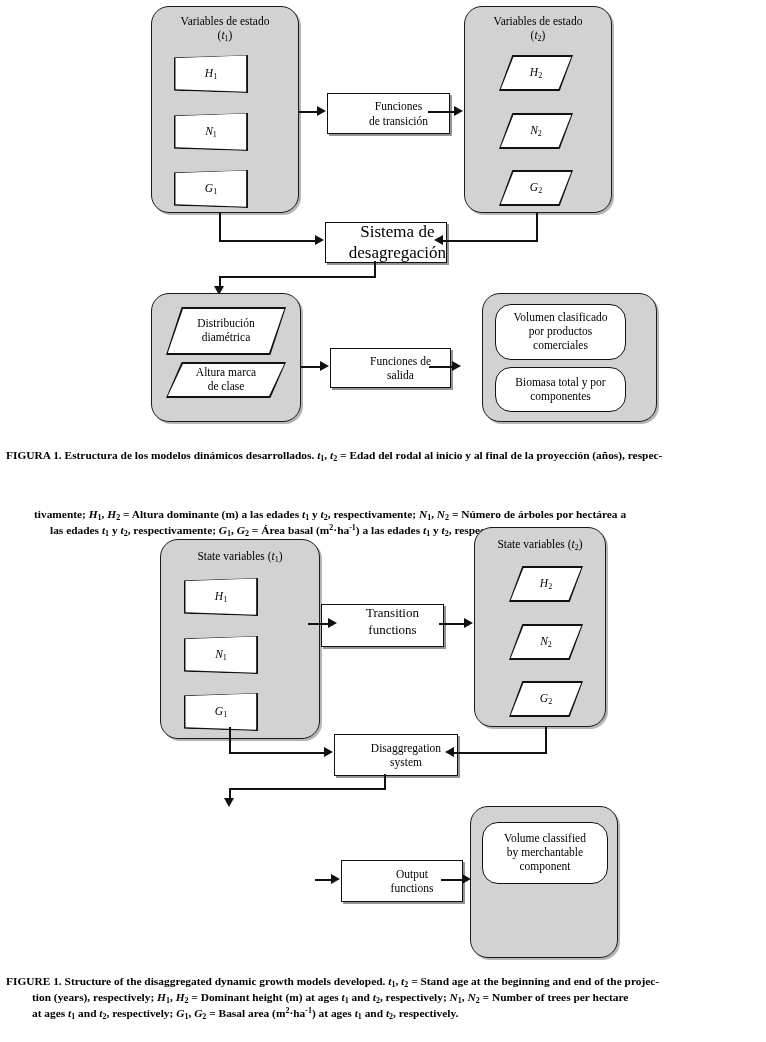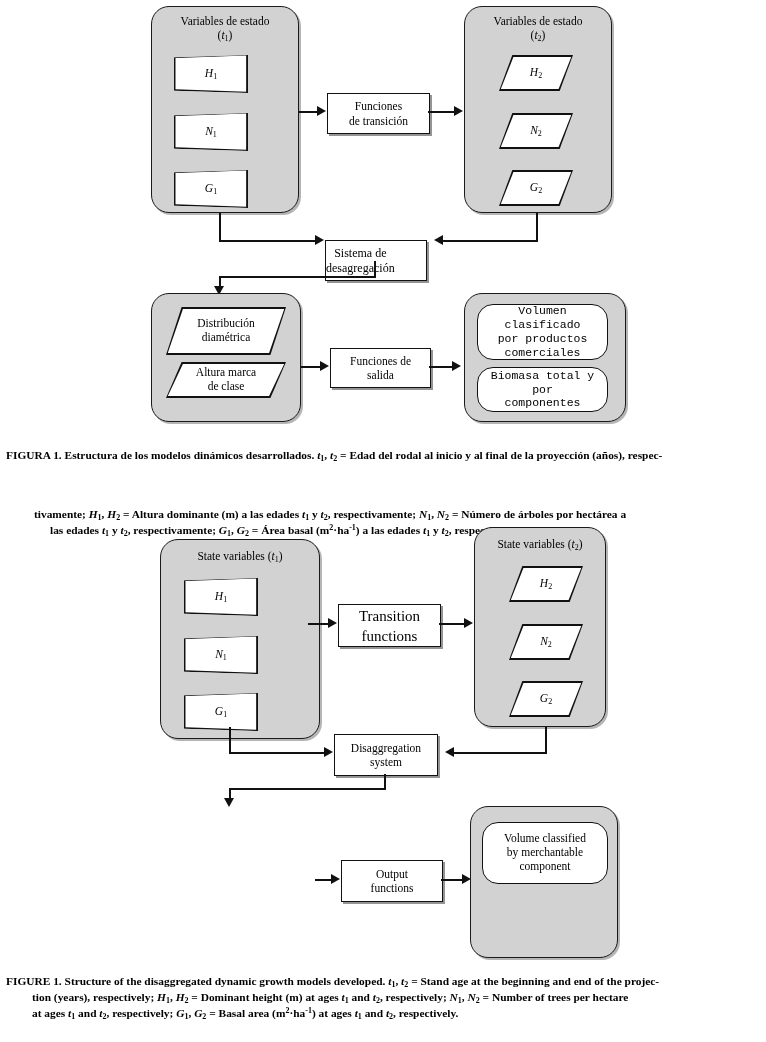--- a/index.html
+++ b/index.html
@@ -54,20 +54,21 @@
   .shape-label{position:relative;z-index:3;width:100%;text-align:center;}
 
   .rrect{ 
     border-radius:16px;
   }
   .box{ 
     background:#fff;border:1.8px solid #111;
   }
   .box-sh{ 
     box-shadow:2px 2px 0 rgba(60,60,60,.55);
+    padding-left:20px;
   }
   .panel-sh{box-shadow:2px 2px 0 rgba(90,90,90,.45);}
 
   
   .ln{position:absolute;background:#111;}
   .hl{height:2px;}
   .vl{width:2px;}
   .arr-r{
     position:absolute;width:0;height:0;
     border-top:5.5px solid transparent;border-bottom:5.5px solid transparent;
@@ -153,21 +154,21 @@
       <span class="shape-label"><i>G</i><sub>2</sub></span>
     </div>
   </div>
 
   <div class="ln hl" style="left:299px;top:111px;width:19px;"></div>
   <div class="arr-r" style="left:317px;top:106px;"></div>
 
   <div class="ln hl" style="left:428px;top:111px;width:27px;"></div>
   <div class="arr-r" style="left:454px;top:106px;"></div>
 
-  <div class="box box-sh" style="position:absolute;left:325px;top:240px;width:100px;height:39px;display:flex;align-items:center;justify-content:flex-start;text-align:center;font-size:12px;line-height:1.22;">
+  <div class="box box-sh" style="position:absolute;left:325px;top:222px;width:100px;height:39px;display:flex;align-items:center;justify-content:flex-end;text-align:center;font-size:17px;line-height:1.22;">
     <div>
       <span>Sistema de</span><br>
       <span>desagregación</span>
     </div>
   </div>
 
   <div class="ln vl" style="left:219px;top:213px;height:29px;"></div>
   <div class="ln hl" style="left:219px;top:240px;width:97px;"></div>
   <div class="arr-r" style="left:315px;top:235px;"></div>
 
@@ -204,21 +205,21 @@
       <span>Funciones de</span><br>
       <span>salida</span>
     </div>
   </div>
 
   <div class="ln hl" style="left:301px;top:366px;width:20px;"></div>
   <div class="arr-r" style="left:320px;top:361px;"></div>
   <div class="ln hl" style="left:429px;top:366px;width:24px;"></div>
   <div class="arr-r" style="left:452px;top:361px;"></div>
 
-  <div class="panel panel-sh" style="left:464px;top:293px;width:162px;height:129px;font-family:Liberation Mono, monospace;">
+  <div class="panel panel-sh" style="left:482px;top:293px;width:175px;height:129px;">
     <div class="shape rrect" style="left:12px;top:10px;width:131px;height:56px;">
       <span class="shape-label">
         <span>Volumen clasificado</span><br>
         <span>por productos</span><br>
         <span>comerciales</span>
       </span>
     </div>
     <div class="shape rrect" style="left:12px;top:73px;width:131px;height:45px;">
       <span class="shape-label">
         <span>Biomasa total y por</span><br>
@@ -257,21 +258,21 @@
         <div class="trap-in" style="clip-path:polygon(2% 8%, 97.5% 1.6%, 97.5% 97%, 2% 90%);"></div>
       <span class="shape-label"><i>N</i><sub>1</sub></span>
     </div>
     <div class="shape trap" style="left:23px;top:153px;width:74px;height:38px;">
       <div class="trap-out"></div>
         <div class="trap-in" style="clip-path:polygon(2% 8%, 97.5% 1.6%, 97.5% 97%, 2% 90%);"></div>
       <span class="shape-label"><i>G</i><sub>1</sub></span>
     </div>
   </div>
 
-  <div class="box box-sh" style="position:absolute;left:338px;top:82px;width:101px;height:41px;display:flex;align-items:flex-end;justify-content:center;text-align:center;font-size:15px;line-height:1.3;">
+  <div class="box box-sh" style="position:absolute;left:321px;top:82px;width:101px;height:41px;display:flex;align-items:flex-start;justify-content:center;text-align:center;font-size:13px;line-height:1.3;">
     <div>
       <span>Transition</span><br>
       <span>functions</span>
     </div>
   </div>
 
   <div class="panel panel-sh" style="left:474px;top:5px;width:132px;height:200px;">
     <div class="panel-title" style="top:10px;">
       <span>State variables (<i>t</i><sub>2</sub>)</span>
     </div>

